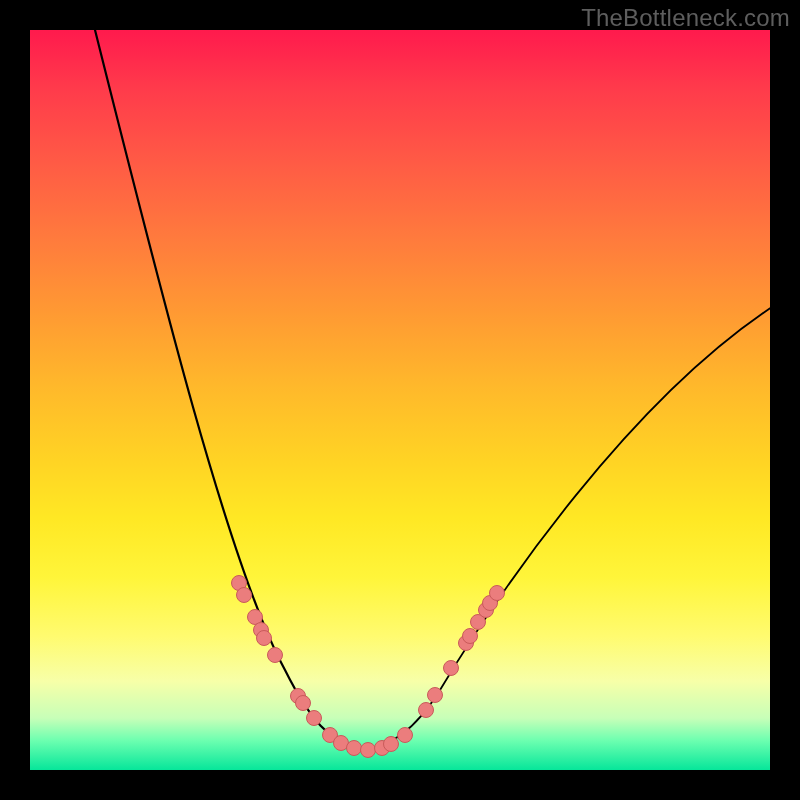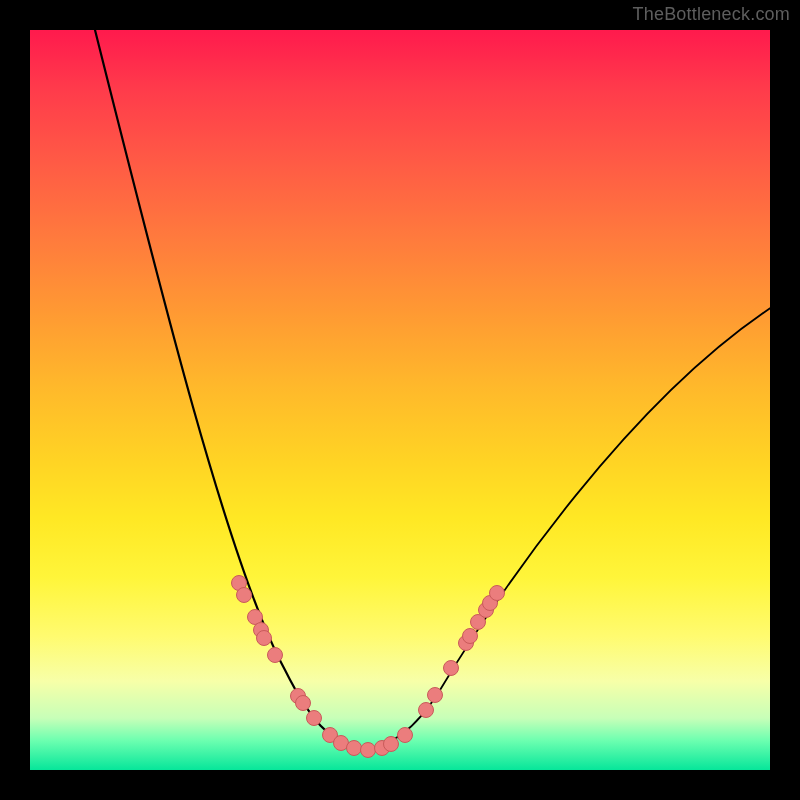--- a/index.html
+++ b/index.html
@@ -32,21 +32,21 @@
       #c7ffb8 93%,
       #6dffb0 96%,
       #06e69a 100%
     );
   }
   .watermark {
     position: absolute;
     top: 4px;
     right: 10px;
     color: #5e5e5e;
-    font-size: 18px;
+    font-size: 24px;
     font-weight: 500;
     letter-spacing: 0.2px;
     z-index: 50;
     user-select: none;
   }
   svg.curves {
     position: absolute;
     left: 0;
     top: 0;
     width: 740px;

